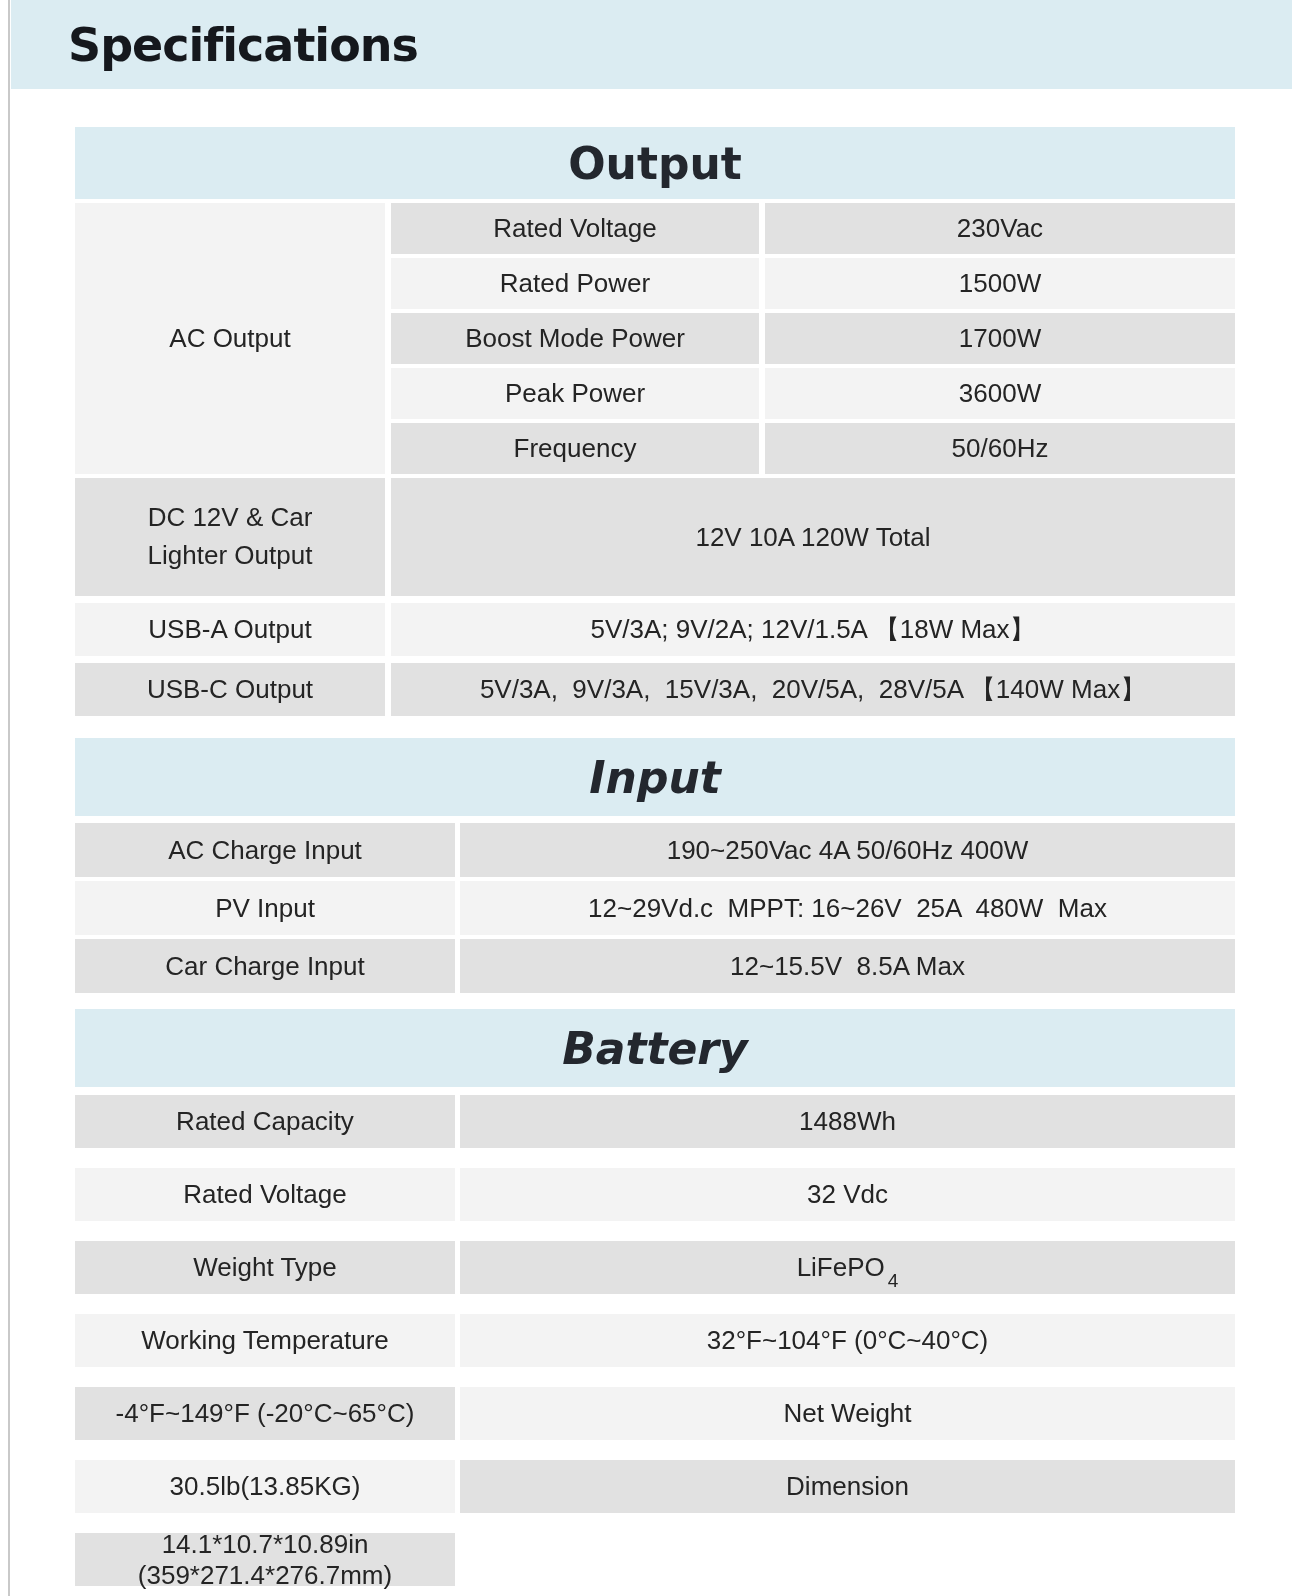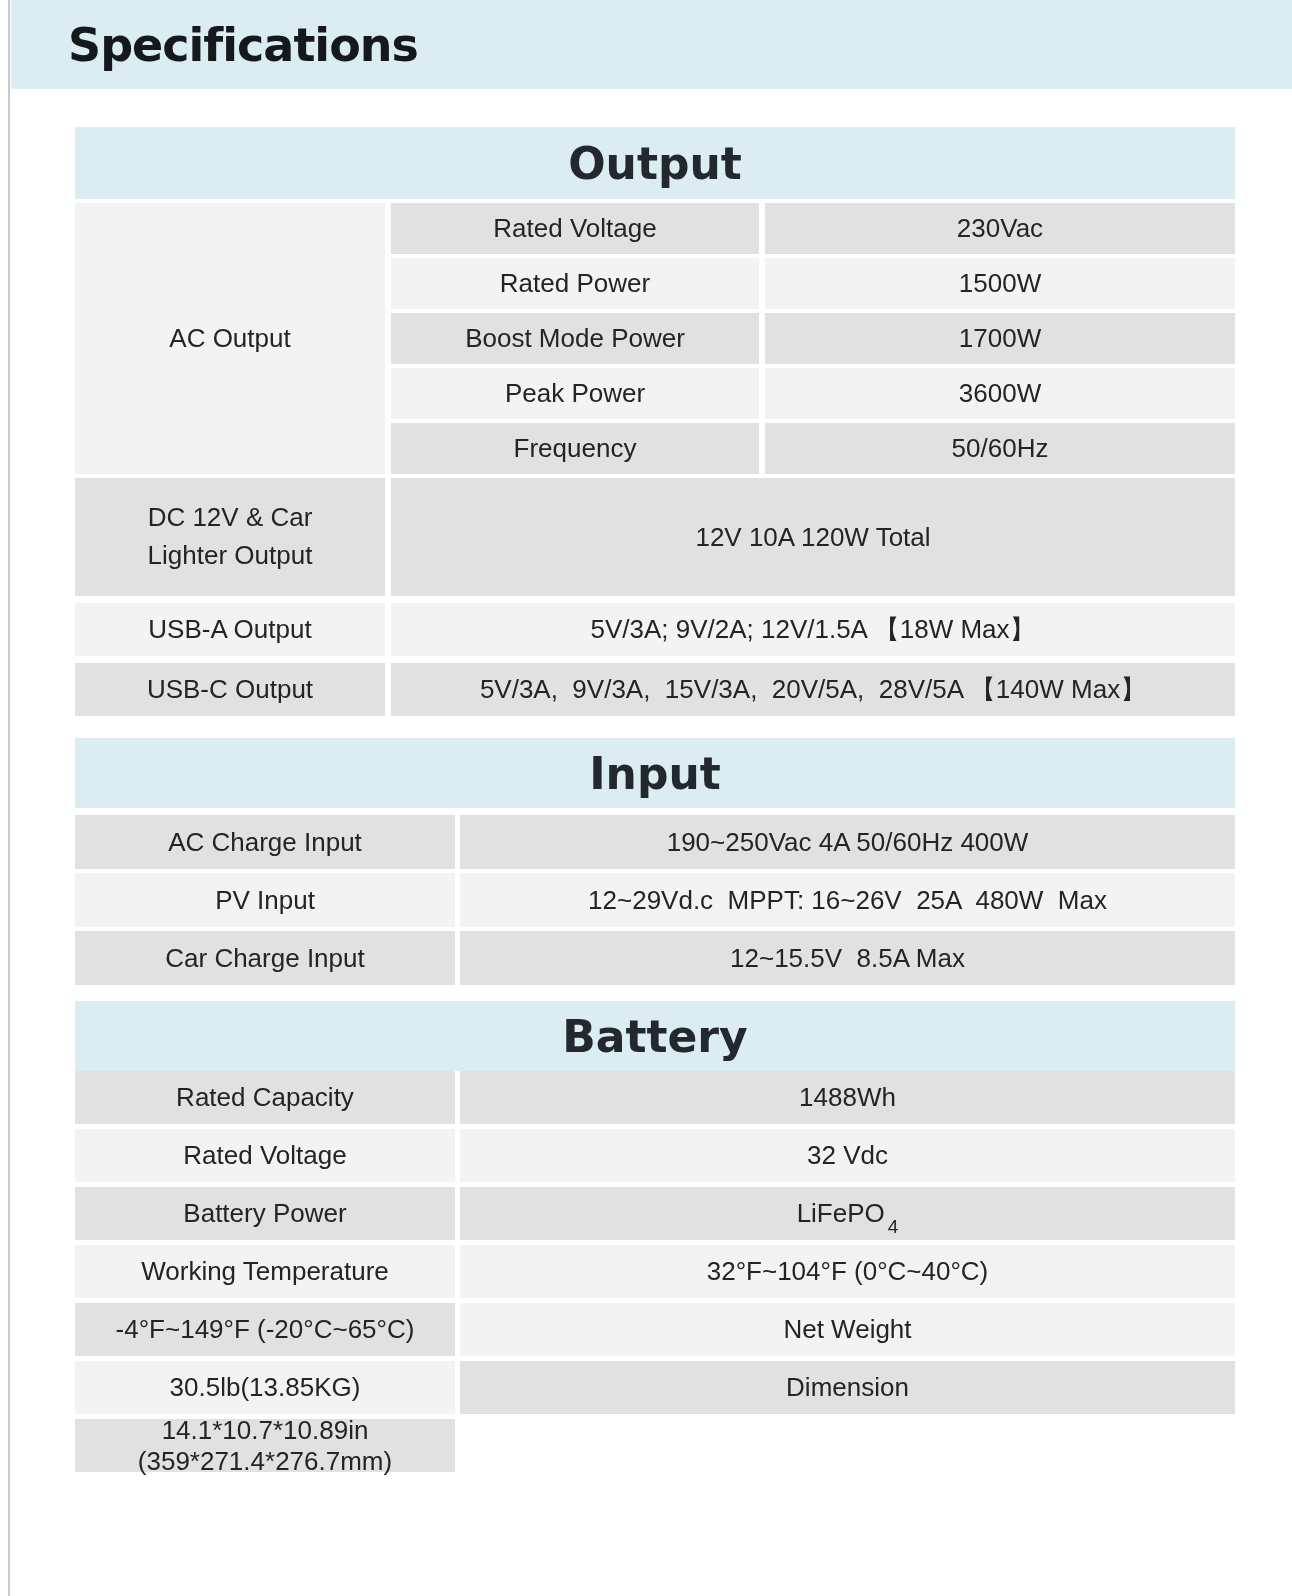--- a/index.html
+++ b/index.html
@@ -38,21 +38,21 @@
     margin-left: 75px;
     width: 1160px;
   }
   .section-head {
     background: #dbecf2;
     display: flex;
     align-items: center;
     justify-content: center;
   }
   .section-head.first { margin-top: 38px; height: 72px; }
-  .section-head.mid   { height: 70px; }
+  .section-head.mid   { height: 78px; font-style: italic; }
   .section-title {
     font-family: "DejaVu Sans", sans-serif;
     font-size: 44px;
     font-weight: 700;
     color: #23272e;
   }
   .cell {
     display: flex;
     align-items: center;
     justify-content: center;
@@ -85,21 +85,21 @@
   .row-dc   { margin-top: 4px; height: 118px; }
   .row-usb  { margin-top: 7px; height: 53px; }
   .dc-label-text { max-width: 205px; line-height: 1.45; }
 
   
   .pair-grid {
     display: grid;
     grid-template-columns: 380px 1fr;
   }
   .input-grid   { margin-top: 7px; grid-auto-rows: 54px; gap: 4px 5px; }
-  .battery-grid { grid-auto-rows: 53px; gap: 5px 5px; }
+  .battery-grid { margin-top: 8px; grid-auto-rows: 53px; gap: 20px 5px; }
   .head-input   { margin-top: 22px; }
   .head-battery { margin-top: 16px; }
 
   .sub-4 {
     font-size: 19px;
     margin-left: 3px;
     align-self: flex-end;
     padding-bottom: 2px;
   }
 </style>
@@ -173,21 +173,21 @@
     <div class="section-title">Battery</div>
   </div>
 
   <div class="pair-grid battery-grid">
     <div class="cell bg-dark">Rated Capacity</div>
     <div class="cell bg-dark">1488Wh</div>
 
     <div class="cell bg-light">Rated Voltage</div>
     <div class="cell bg-light">32 Vdc</div>
 
-    <div class="cell bg-dark">Battery Power</div>
+    <div class="cell bg-dark">Weight Type</div>
     <div class="cell bg-dark">
       <span>LiFePO</span>
       <span class="sub-4">4</span>
     </div>
 
     <div class="cell bg-light">Working Temperature</div>
     <div class="cell bg-light">32°F~104°F (0°C~40°C)</div>
 
     <div class="cell bg-dark">-4°F~149°F (-20°C~65°C)</div>
 

